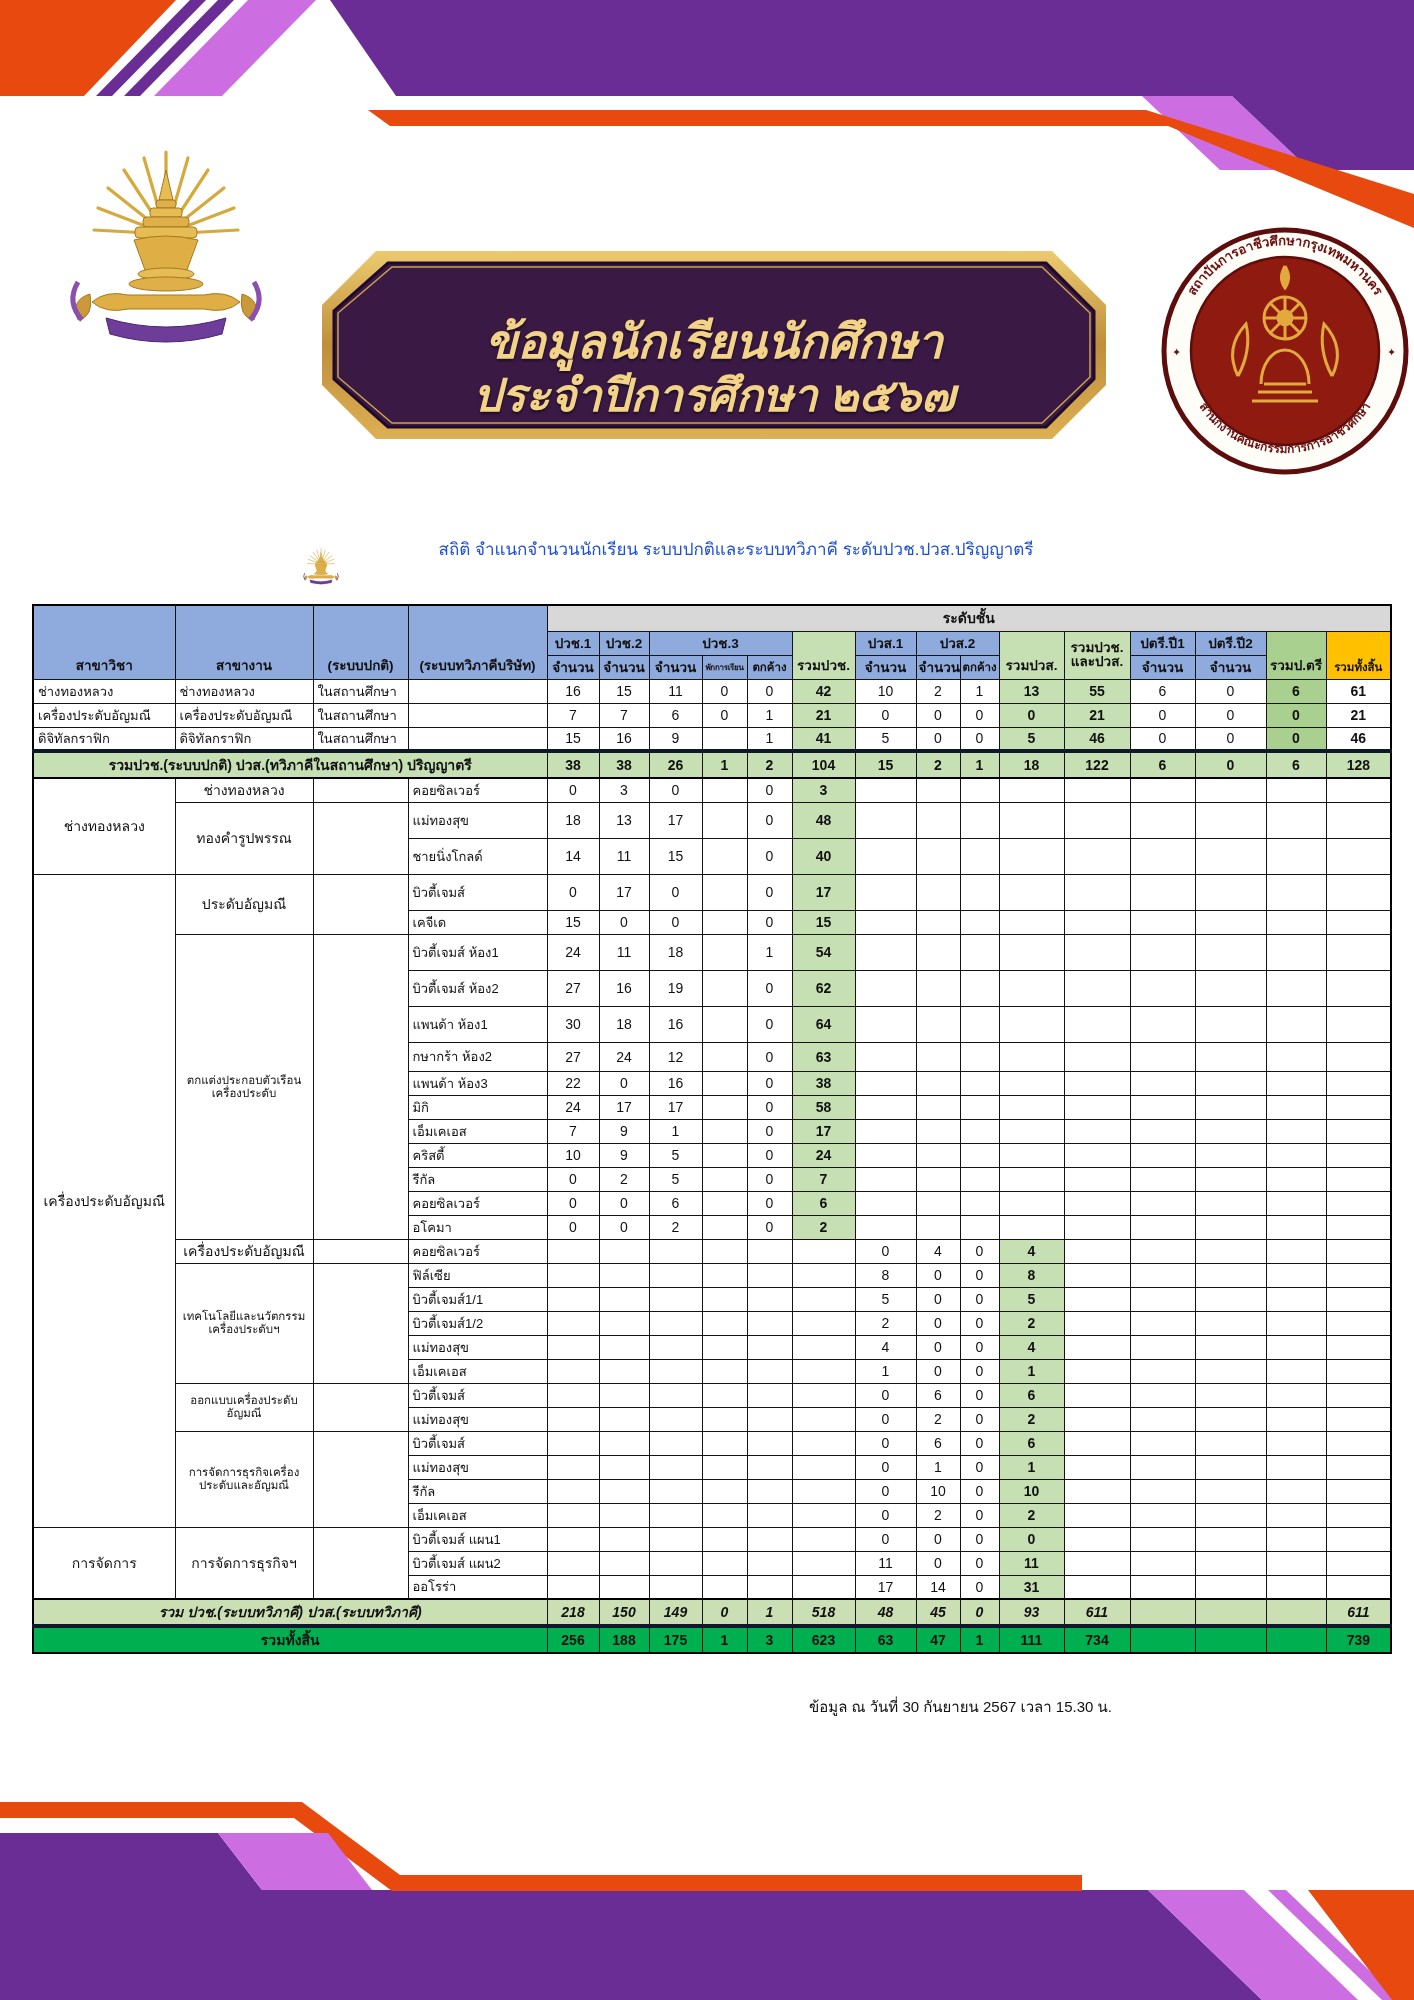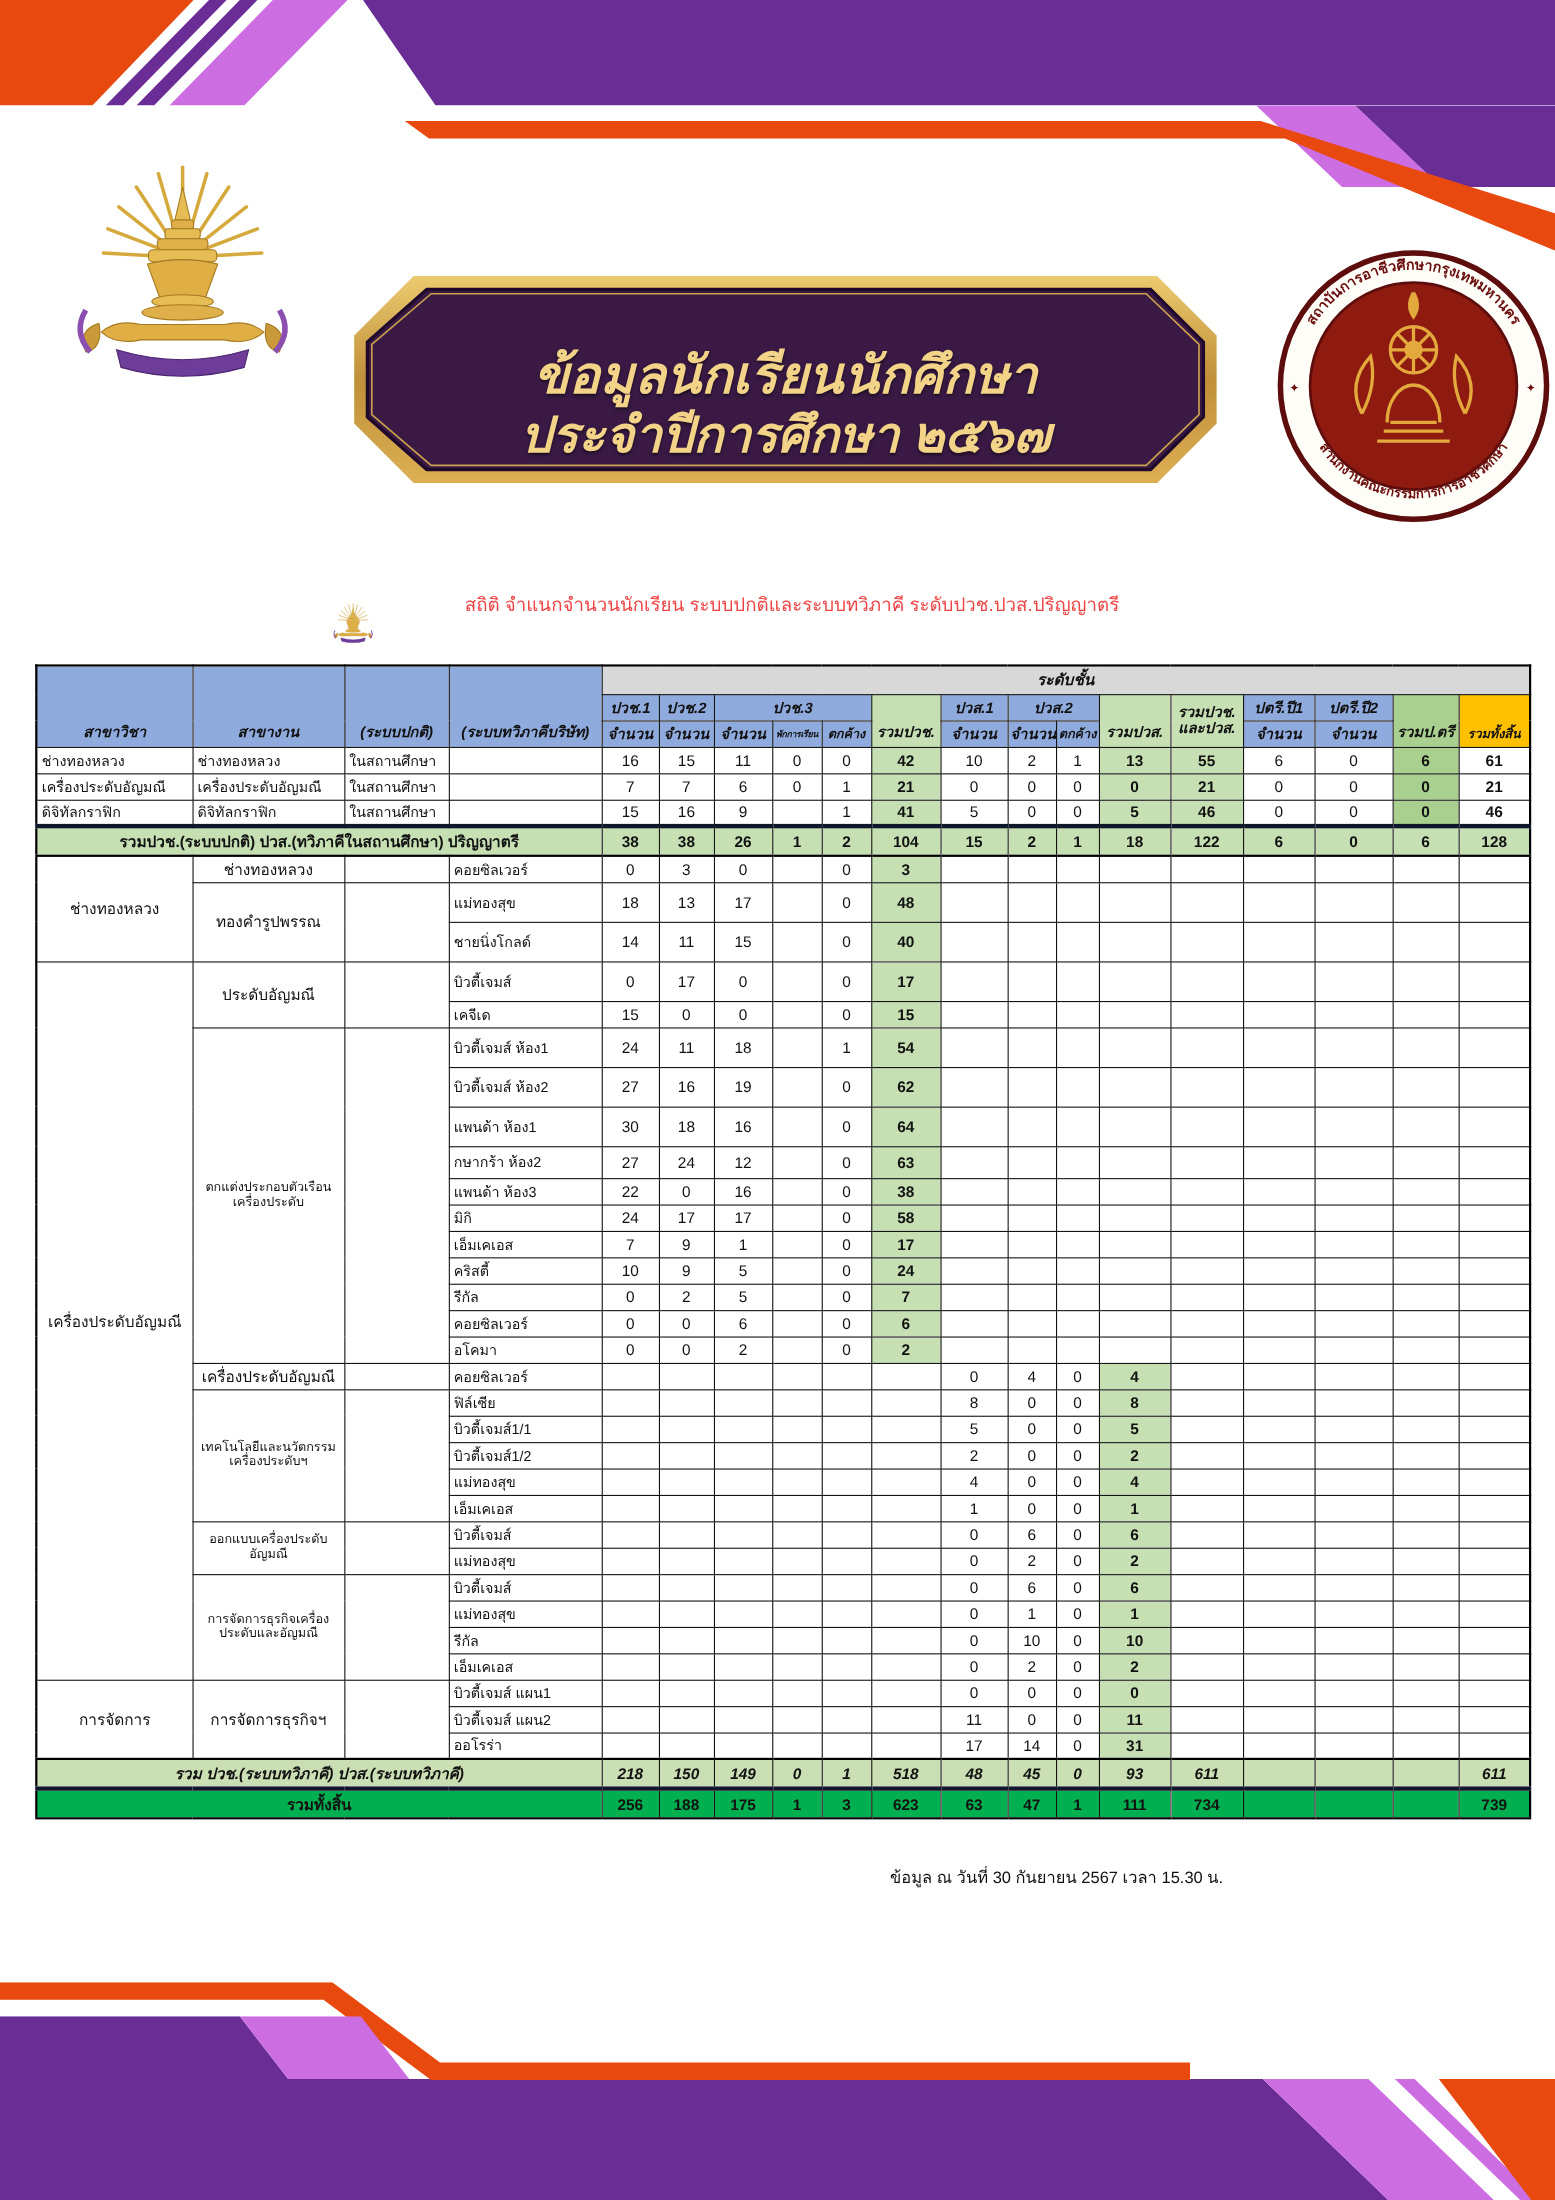--- a/index.html
+++ b/index.html
@@ -29,30 +29,30 @@
   
   .banner{left:318px;top:247px;width:792px;height:196px;}
   .banner svg{position:absolute;left:0;top:0;}
   .banner-text{position:absolute;left:0;top:0;width:100%;height:100%;display:flex;flex-direction:column;
     align-items:center;justify-content:center;gap:2px;
     font-family:"Liberation Serif",serif;font-style:italic;font-weight:bold;
     color:var(--gold-text,#f2d388);text-shadow:0 2px 3px rgba(0,0,0,.55);}
   .banner-text .l1{font-size:47px;line-height:1.15;margin-top:48px;}
   .banner-text .l2{font-size:45px;line-height:1.15;}
   
-  .caption{left:360px;top:538px;width:720px;text-align:center;color:#ef4444;}
+  .caption{left:376px;top:538px;width:720px;text-align:center;color:#1d4ed8;}
   .caption .c1{font-size:17px;line-height:1.45;}
   .caption .c2{font-size:16.5px;line-height:1.45;}
   .mini-emblem{left:296px;top:534px;width:50px;height:66px;}
   
   .tbl-wrap{left:32px;top:604px;}
   table{border-collapse:collapse;table-layout:fixed;width:1358px;border:2px solid #000;background:#fff;}
   th,td{border:1px solid #141414;text-align:center;vertical-align:middle;
         font-size:14px;padding:0 2px;overflow:hidden;color:#111;}
-  th{font-weight:bold;font-size:13.5px;font-style:italic;}
+  th{font-weight:bold;font-size:13.5px;}
   thead tr:nth-child(1){height:26px;}
   thead tr:nth-child(2){height:24px;}
   thead tr:nth-child(3){height:24px;}
   tbody tr{height:24px;}
   tbody tr.tall{height:36px;}
   tbody tr.med{height:29px;}
   tr.sa,tr.sb,tr.sc{height:27px;}
   .vb{vertical-align:bottom;padding-bottom:3px;}
   .pre{white-space:pre-line;line-height:1.05;font-weight:bold;}
   .tl{text-align:left;font-size:13px;padding-left:4px;}

